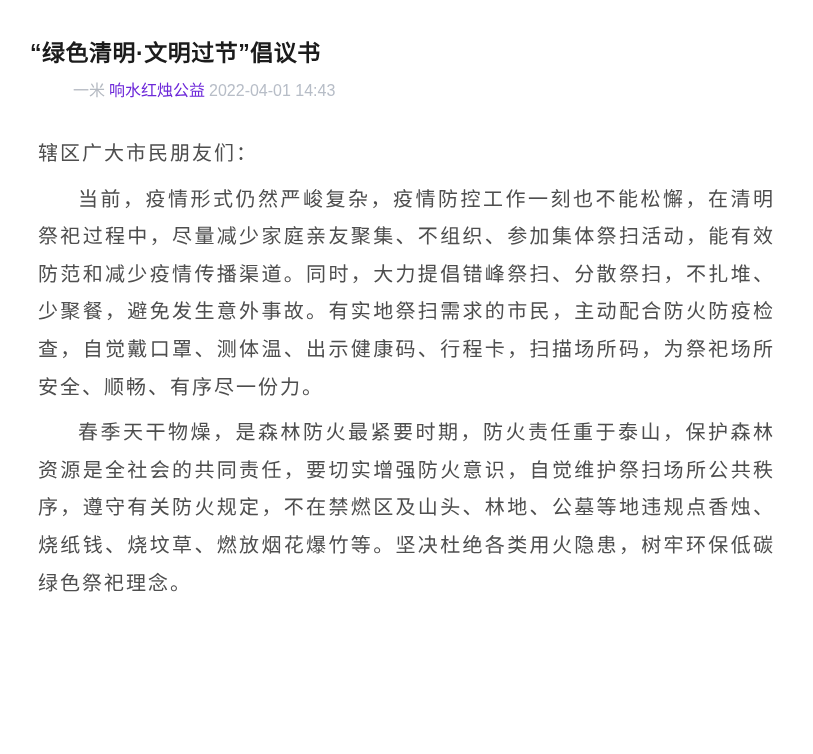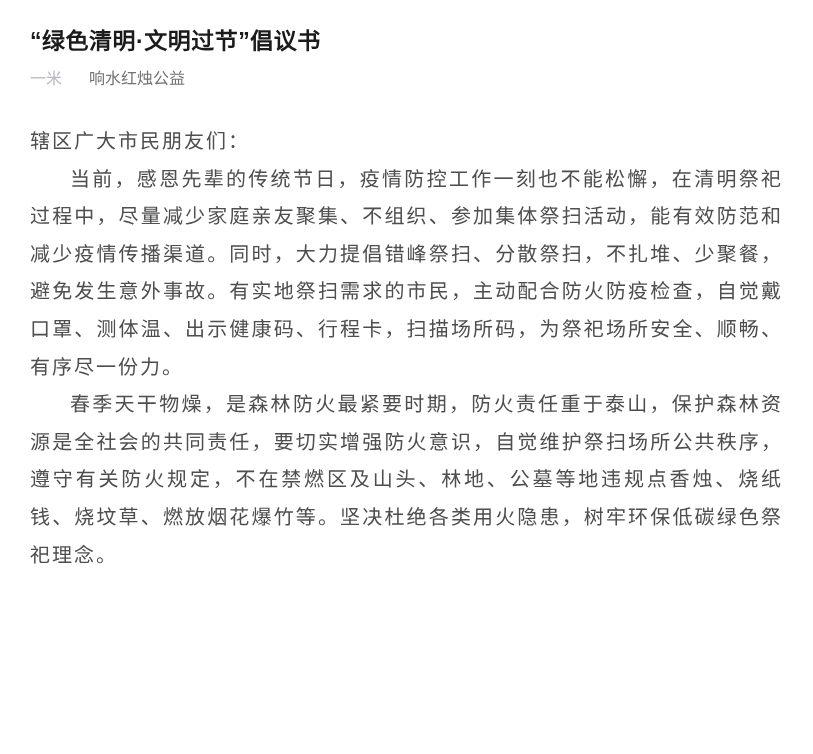--- a/index.html
+++ b/index.html
@@ -10,64 +10,65 @@
   body {
     width: 813px;
     height: 754px;
     overflow: hidden;
     font-family: "Liberation Sans", sans-serif;
   }
   .page {
     box-sizing: border-box;
     width: 813px;
     height: 754px;
-    padding: 4px 30px;
+    padding: 16px 30px;
     background: #ffffff;
   }
   .article-title {
     margin: 0;
     padding-top: 23px;
     font-size: 23px;
     line-height: 28px;
     font-weight: 700;
     color: #1b1b1b;
     letter-spacing: 0.5px;
     font-family: "Liberation Sans", sans-serif;
   }
   .byline {
     margin-top: 14px;
     font-size: 16px;
     line-height: 20px;
     display: flex;
     align-items: baseline;
-    gap: 27px;
+    gap: 4px;
+    margin-left: 43px;
   }
   .byline .author {
     color: #b5bac2;
   }
   .byline .account {
-    color: #737373;
+    color: #6d28d9;
     text-decoration: none;
     cursor: pointer;
   }
   .byline .timestamp {
     color: #b7bdc7;
   }
   .article-body {
     margin-top: 34px;
     font-family: "DejaVu Serif", serif;
     font-size: 20px;
     line-height: 37.6px;
     letter-spacing: 2px;
     color: #4e4e4e;
     text-align: justify;
     text-justify: inter-ideograph;
   }
   .article-body p {
-    margin: 0;
+    margin: 8px;
   }
   .article-body .salutation {
     text-indent: 0;
   }
   .article-body .paragraph {
     text-indent: 2em;
   }
   .article-body .heading {
     text-indent: 2em;
     font-family: "Liberation Sans", sans-serif;
@@ -78,20 +79,21 @@
 </style>
 </head>
 <body>
 
 <div class="page">
   <h1 class="article-title">“绿色清明·文明过节”倡议书</h1>
 
   <div class="byline">
     <span class="author">一米</span>
     <a class="account">响水红烛公益</a>
+    <span class="timestamp">2022-04-01 14:43</span>
   </div>
 
   <div class="article-body" id="article-body">
       <p class="salutation">辖区广大市民朋友们：</p>
-      <p class="paragraph">当前，感恩先辈的传统节日，疫情防控工作一刻也不能松懈，在清明祭祀过程中，尽量减少家庭亲友聚集、不组织、参加集体祭扫活动，能有效防范和减少疫情传播渠道。同时，大力提倡错峰祭扫、分散祭扫，不扎堆、少聚餐，避免发生意外事故。有实地祭扫需求的市民，主动配合防火防疫检查，自觉戴口罩、测体温、出示健康码、行程卡，扫描场所码，为祭祀场所安全、顺畅、有序尽一份力。</p>
+      <p class="paragraph">当前，疫情形式仍然严峻复杂，疫情防控工作一刻也不能松懈，在清明祭祀过程中，尽量减少家庭亲友聚集、不组织、参加集体祭扫活动，能有效防范和减少疫情传播渠道。同时，大力提倡错峰祭扫、分散祭扫，不扎堆、少聚餐，避免发生意外事故。有实地祭扫需求的市民，主动配合防火防疫检查，自觉戴口罩、测体温、出示健康码、行程卡，扫描场所码，为祭祀场所安全、顺畅、有序尽一份力。</p>
       <p class="paragraph">春季天干物燥，是森林防火最紧要时期，防火责任重于泰山，保护森林资源是全社会的共同责任，要切实增强防火意识，自觉维护祭扫场所公共秩序，遵守有关防火规定，不在禁燃区及山头、林地、公墓等地违规点香烛、烧纸钱、烧坟草、燃放烟花爆竹等。坚决杜绝各类用火隐患，树牢环保低碳绿色祭祀理念。</p>
     </div>
 </div>
 
 </body></html>

